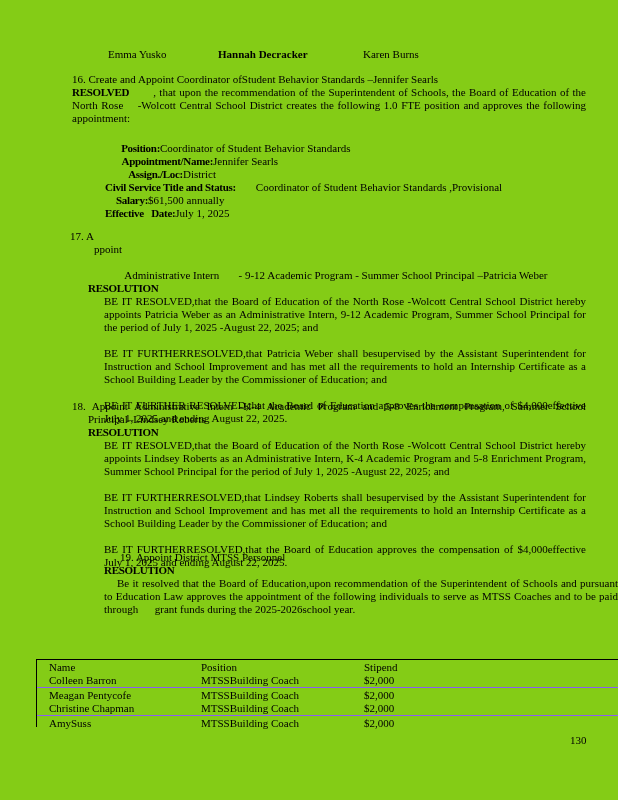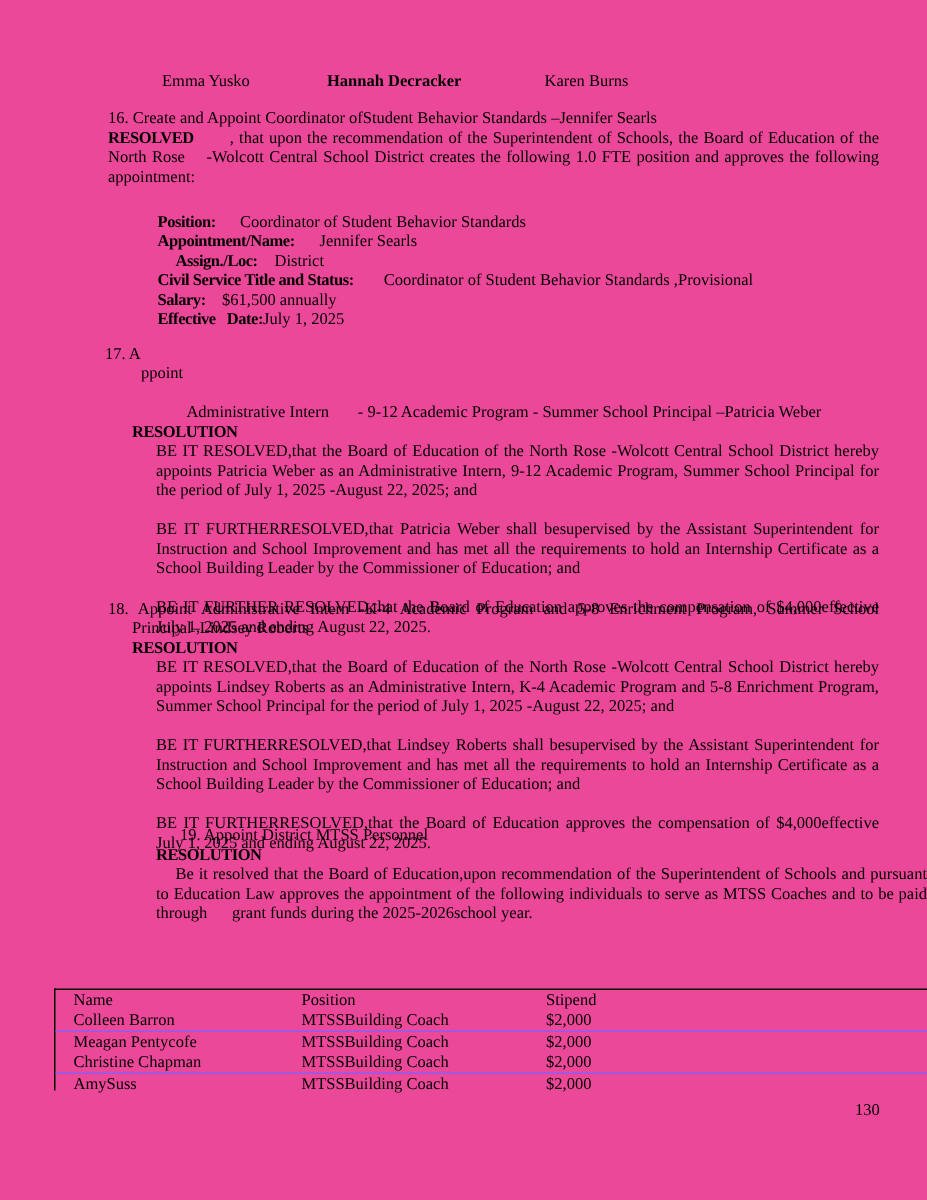--- a/index.html
+++ b/index.html
@@ -1,19 +1,19 @@
 <!DOCTYPE html>
 <html><head>
 <meta charset="utf-8">
 <style>
   html,body{margin:0;padding:0;background:#e8e8e8;}
   .page{
     position:relative;
     width:618px;height:800px;
-    background:#ec4899;
+    background:#84cc16;
     font-family:"Liberation Serif","DejaVu Serif",serif;
     font-size:11px;line-height:13px;color:#000;
     overflow:hidden;
     margin:0 auto;
   }
   .abs{position:absolute;}
   .names{top:48px;left:0;width:618px;height:13px;}
   .names span{position:absolute;white-space:pre;}
   .n1{left:108px;} .n2{left:218px;font-weight:bold;} .n3{left:363px;}
 
@@ -23,21 +23,21 @@
   .just{text-align:justify;}
   b.cond{letter-spacing:-0.3px;}
   .sub{margin-left:16px;}
   .para{margin:0 0 13px 16px;}
   .para.gap17{margin-bottom:17px;}
   .hang{padding-left:16px;text-indent:-16px;}
   .indent1{ text-indent:13px; }
 
   .details{top:142px;left:105px;width:480px;}
   .drow{height:13px;white-space:nowrap;}
-  .dlab{display:inline-block;font-weight:bold;letter-spacing:-0.3px;}
+  .dlab{display:inline-block;font-weight:bold;letter-spacing:-0.3px;text-align:right;}
   .lw55{min-width:55px;} .lw108{min-width:108px;} .lw66{min-width:66px;margin-left:12px;}
   .lw43{min-width:43px;} .lw60{min-width:60px;} .mr8{margin-right:20px;}
 
   .ovl{position:relative;display:inline-block;white-space:pre;}
   .ovl .over{position:absolute;left:-2px;top:0;white-space:pre;}
 
   .tbl{
     top:659px;left:36px;width:585px;height:68px;
     border:1px solid #000;border-bottom:none;
     box-sizing:border-box;

